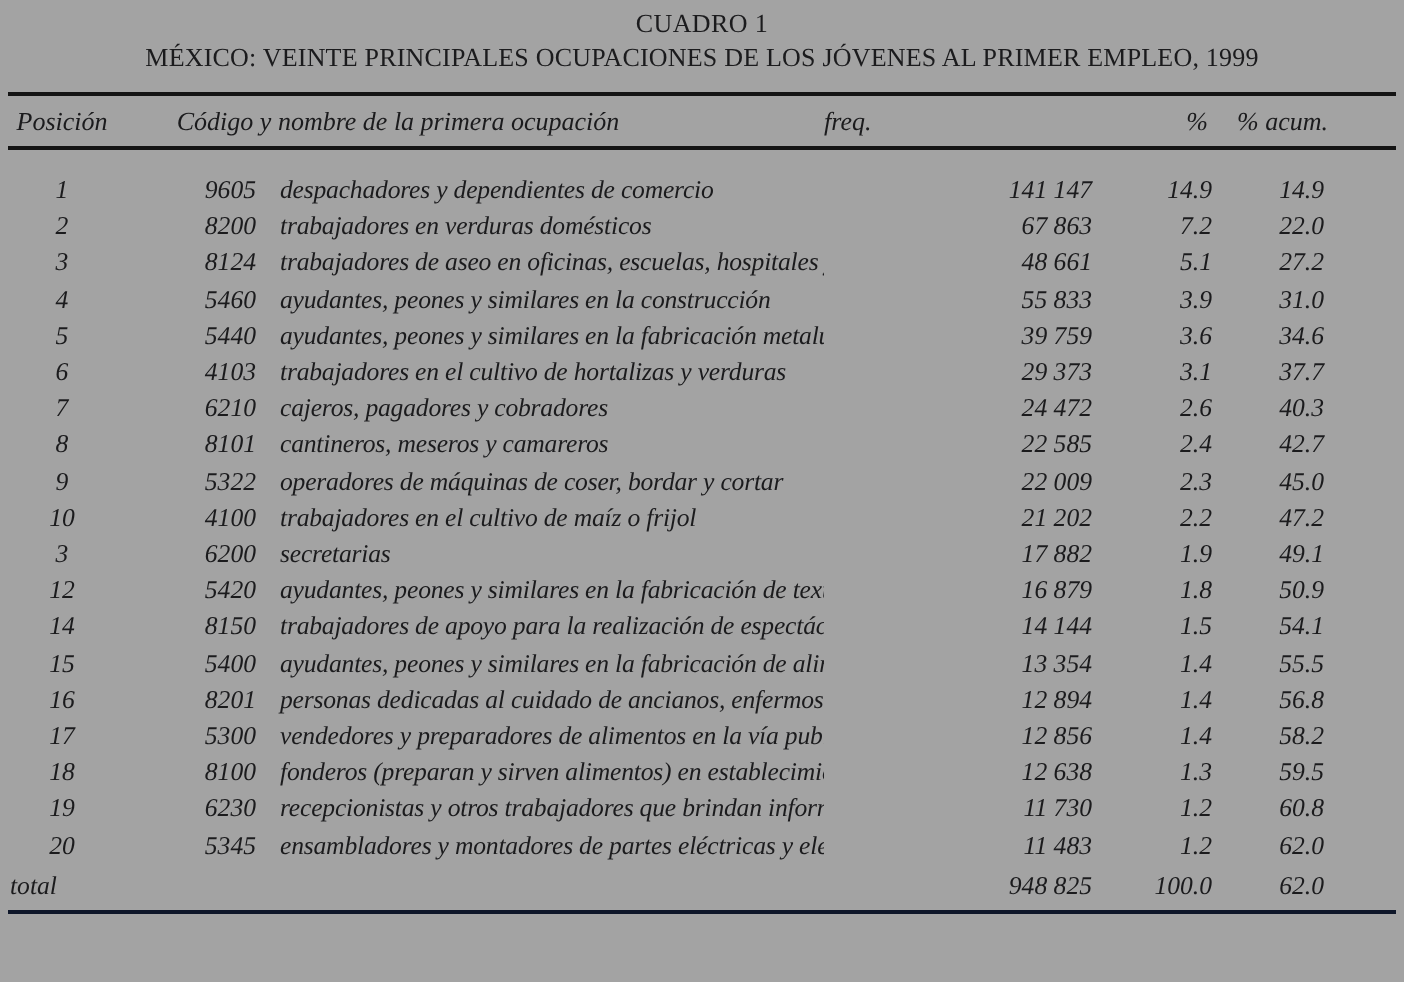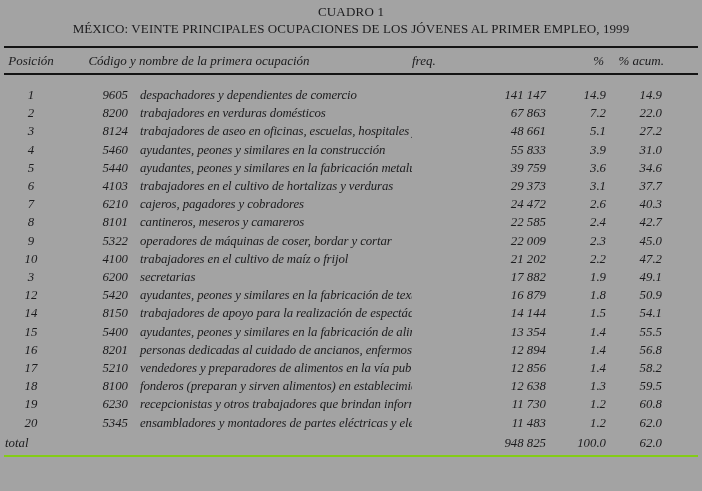--- a/index.html
+++ b/index.html
@@ -69,21 +69,21 @@
     overflow: hidden;
   }
   tbody tr:first-child td { padding-top: 11px; }
   td.c-pos  { text-align: center; }
   td.c-code { text-align: right; padding-right: 4px; }
   td.c-name { text-align: left;  padding-left: 8px; letter-spacing: -0.1px; }
   td.c-freq { text-align: right; padding-right: 2px; }
   td.c-pct  { text-align: right; padding-right: 2px; }
   td.c-acum { text-align: right; padding-right: 36px; }
 
-  tr.total-row { border-bottom: 2px solid #84cc16; }
+  tr.total-row { border-bottom: 2px solid #0f172a; }
   tr.total-row td {
     height: 21px;
     line-height: 21px;
     vertical-align: bottom;
     padding-bottom: 1px;
   }
   td.c-total-label { text-align: left; padding-left: 1px; }
 
   .source-note {
     margin: 3px 0 0 14px;
@@ -236,21 +236,21 @@
         <tr>
           <td class="c-pos">16</td>
           <td class="c-code">8201</td>
           <td class="c-name">personas dedicadas al cuidado de ancianos, enfermos y niños</td>
           <td class="c-freq">12 894</td>
           <td class="c-pct">1.4</td>
           <td class="c-acum">56.8</td>
         </tr>
         <tr>
           <td class="c-pos">17</td>
-          <td class="c-code">5210</td>
+          <td class="c-code">5300</td>
           <td class="c-name">vendedores y preparadores de alimentos en la vía publica</td>
           <td class="c-freq">12 856</td>
           <td class="c-pct">1.4</td>
           <td class="c-acum">58.2</td>
         </tr>
         <tr>
           <td class="c-pos">18</td>
           <td class="c-code">8100</td>
           <td class="c-name">fonderos (preparan y sirven alimentos) en establecimientos</td>
           <td class="c-freq">12 638</td>

